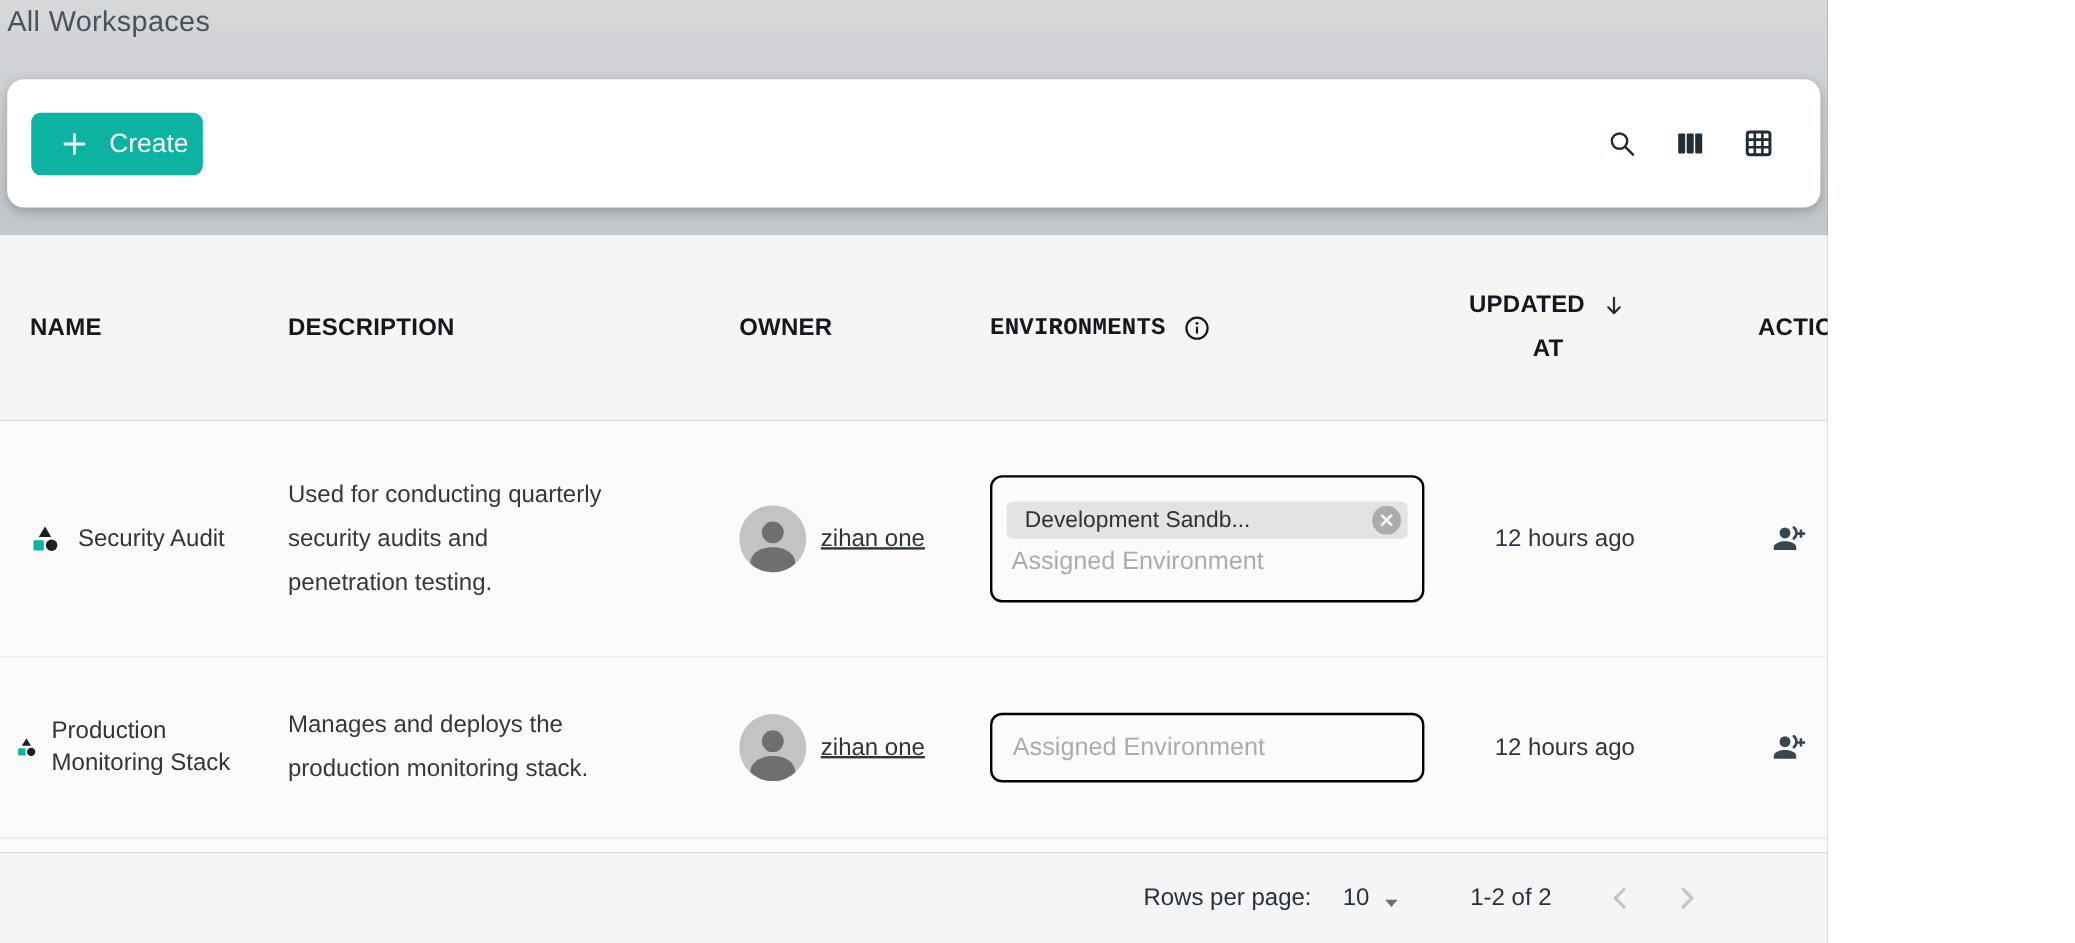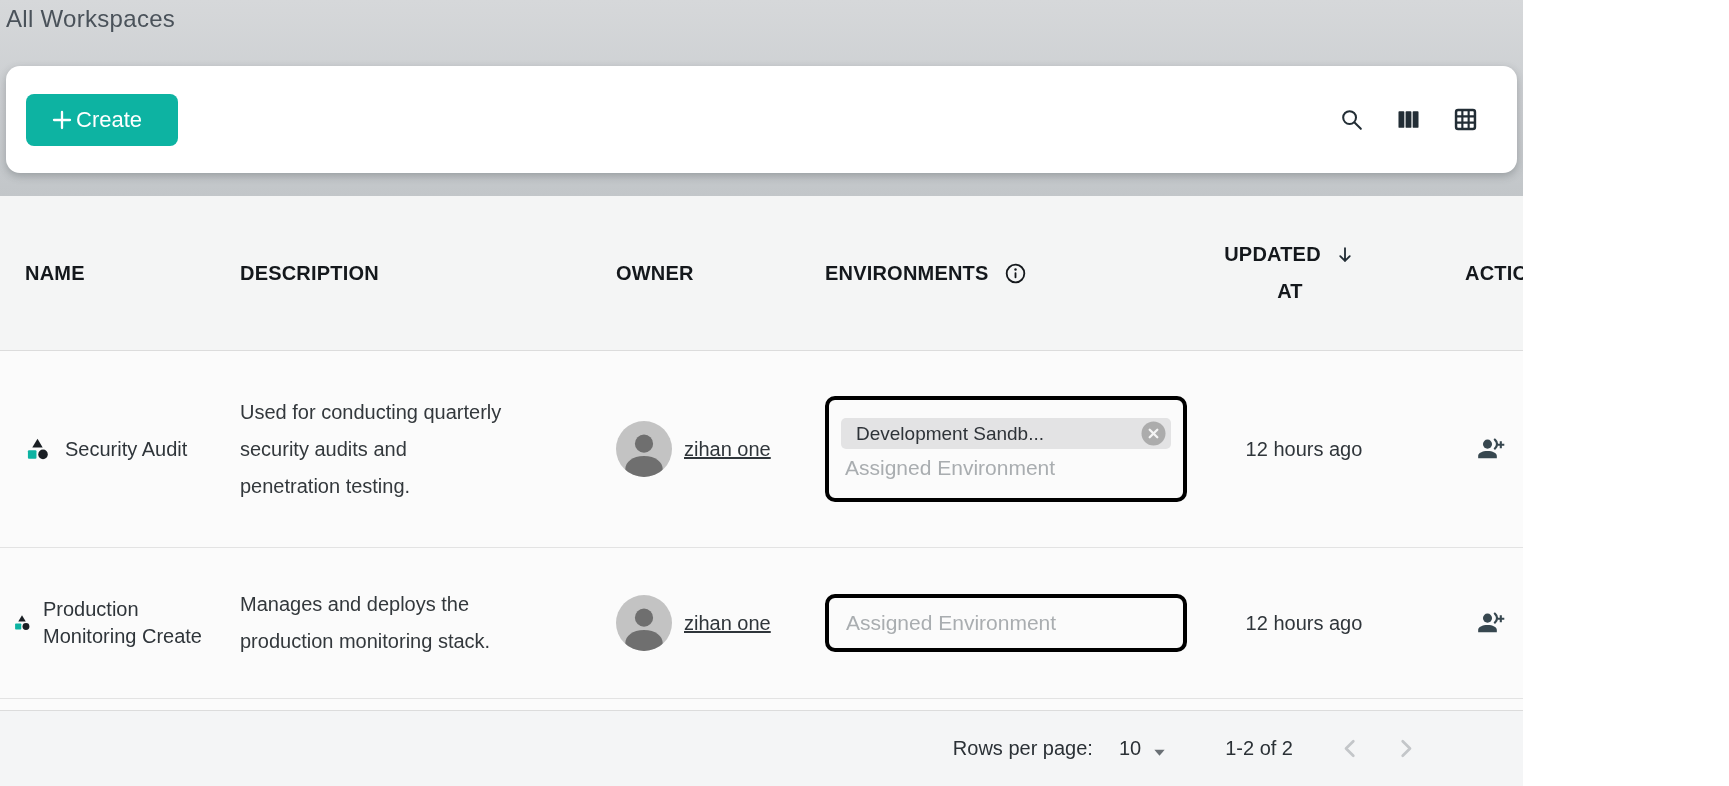--- a/index.html
+++ b/index.html
@@ -32,22 +32,22 @@
     box-shadow: 0 3px 9px rgba(40,45,50,.28);
     display: flex; align-items: center; justify-content: space-between;
     padding: 0 38px 0 20px;
   }
   .create-btn {
     height: 52px;
     background: #0db3a2;
     border: none; border-radius: 8px;
     color: #fff; font-size: 22px;
     font-family: "Liberation Sans", sans-serif;
-    display: flex; align-items: center; gap: 2px;
-    padding: 0 36px 0 24px;
+    display: flex; align-items: center; gap: 17px;
+    padding: 0 12px 0 24px;
     cursor: pointer;
   }
   .toolbar-icons { display: flex; align-items: center; gap: 30px; }
   .tool-btn { background: none; border: none; cursor: pointer; display: flex; align-items: center; }
 
   
   .grid { height: 590px; display: flex; flex-direction: column; background: #fbfbfb; }
   .hdr {
     height: 155px; flex: 0 0 155px;
     background: #f4f5f5;
@@ -66,41 +66,41 @@
   .spacer { flex: 0 0 11px; background: #fbfbfb; }
 
   .c-name { flex: 0 0 238px; }
   .c-desc { flex: 0 0 360px; padding-left: 2px; }
   .c-owner { flex: 0 0 222px; padding-left: 18px; }
   .c-env  { flex: 0 0 390px; padding-left: 5px; }
   .c-upd  { flex: 0 0 160px; display: flex; justify-content: center; text-align: center; }
   .c-act  { flex: 1 1 auto; padding-left: 95px; }
 
   .hdr .c-name { padding-left: 25px; }
-  .hdr .c-env { display: flex; gap: 15px; }
+  .hdr .c-env { display: flex; gap: 15px; font-family: Liberation Mono, monospace; }
   .upd-head { display: flex; flex-direction: column; align-items: center; gap: 14px; cursor: pointer; }
   .upd-line1 { display: flex; align-items: center; gap: 13px; }
 
   
   .name-cell { display: flex; align-items: center; font-size: 20px; color: #2f353a; }
   .row-1 .name-cell { padding-left: 25px; gap: 15px; }
   .row-2 .name-cell { padding-left: 13px; gap: 12px; }
   .name-text { max-width: 172px; line-height: 1.35; }
 
   
   .desc-text { max-width: 272px; font-size: 20px; line-height: 1.85; color: #33383c; }
 
   
   .owner-cell { display: flex; align-items: center; gap: 12px; font-size: 20px; color: #2f353a; text-decoration: underline; }
   .avatar { width: 56px; height: 56px; flex: 0 0 56px; }
 
   
   .env-box {
     width: 362px;
-    border: 4px solid #000000;
+    border: 2px solid #000000;
     border-radius: 10px;
     background: #fbfbfb;
     display: flex; flex-direction: column; justify-content: center;
     padding: 10px 12px;
     cursor: pointer;
   }
   .env-box.tall { height: 106px; gap: 7px; }
   .env-box.short { height: 58px; }
   .chip {
     height: 31px;
@@ -290,21 +290,21 @@
 
     <div class="row row-2">
       <div class="c-name name-cell">
         <span style="display:flex;">
           <svg width="18" height="18" viewBox="0 0 24 24">
               <path d="M12 1.6 17 10H7z" fill="#1a1f24"></path>
               <rect x="2.8" y="12.6" width="8.2" height="8.2" rx="1" fill="#0db3a2"></rect>
               <circle cx="17.3" cy="16.7" r="4.6" fill="#1a1f24"></circle>
             </svg>
         </span>
-        <span class="name-text">Production Monitoring Create</span>
+        <span class="name-text">Production Monitoring Stack</span>
       </div>
       <div class="c-desc">
         <div class="desc-text">Manages and deploys the production monitoring stack.</div>
       </div>
       <div class="c-owner owner-cell">
         <span class="avatar">
           <svg width="56" height="56" viewBox="0 0 24 24">
               <defs>
                 <clipPath id="avc2">
                   <circle cx="12" cy="12" r="12"></circle>

